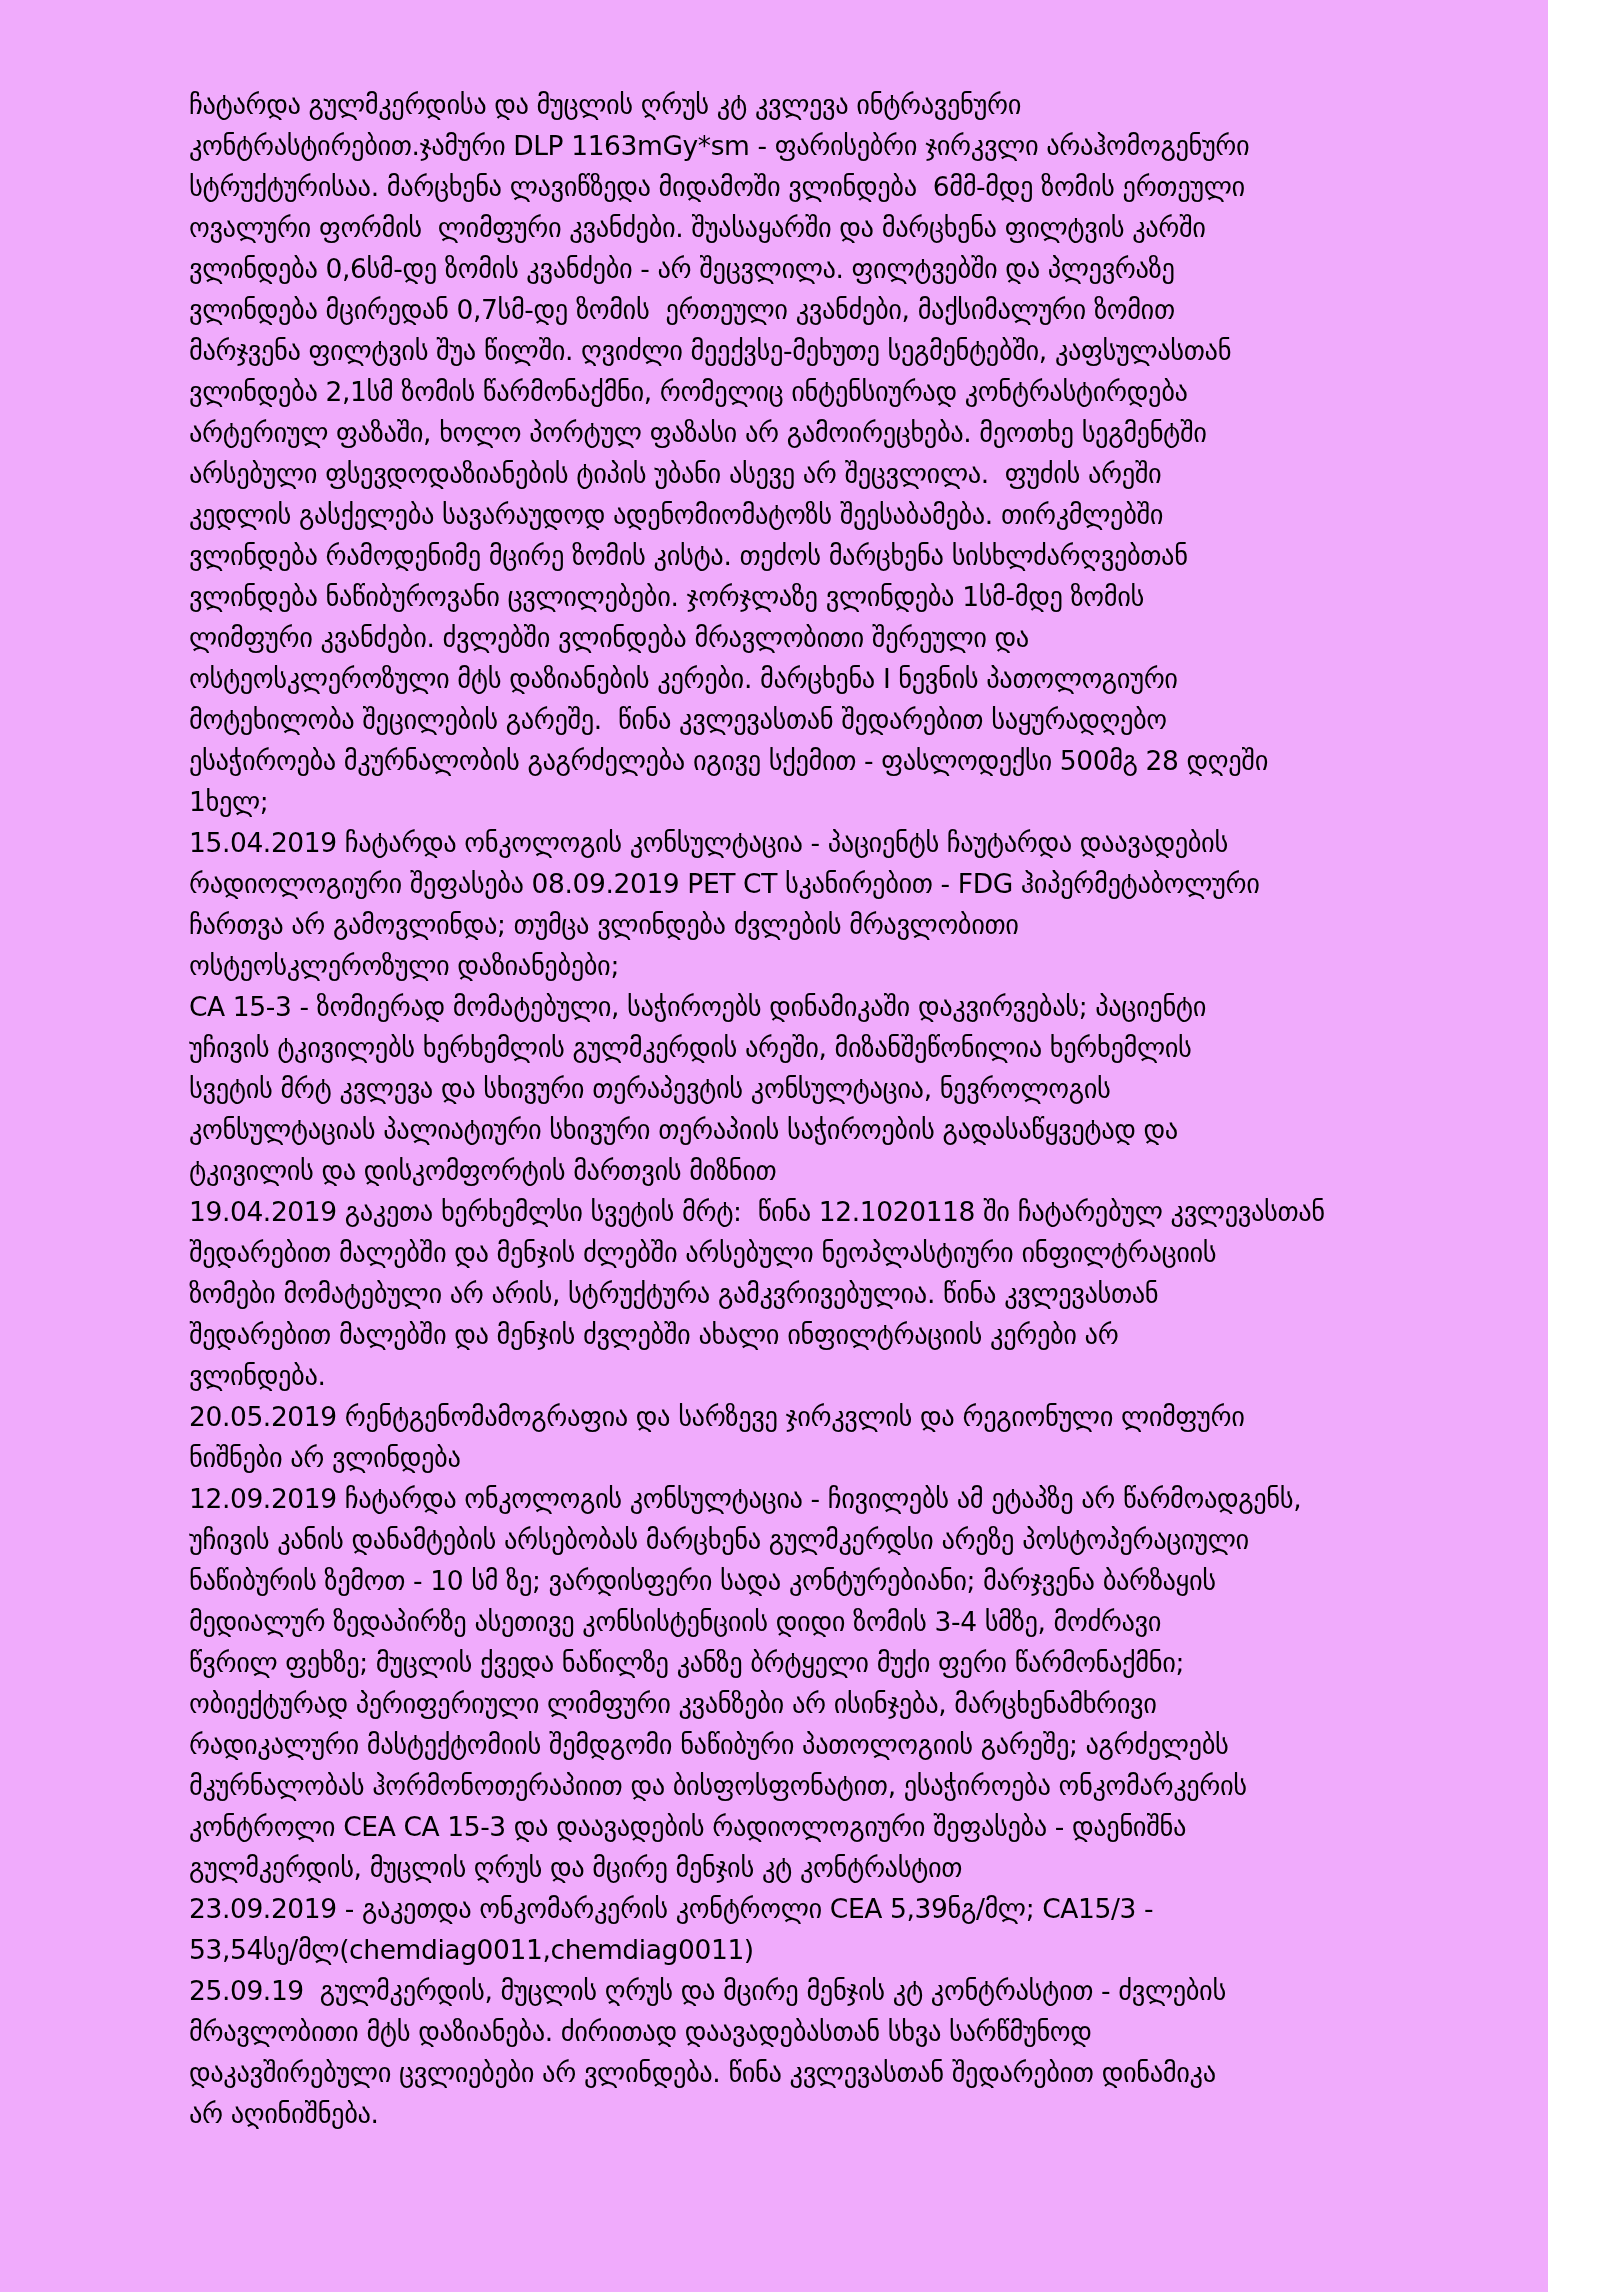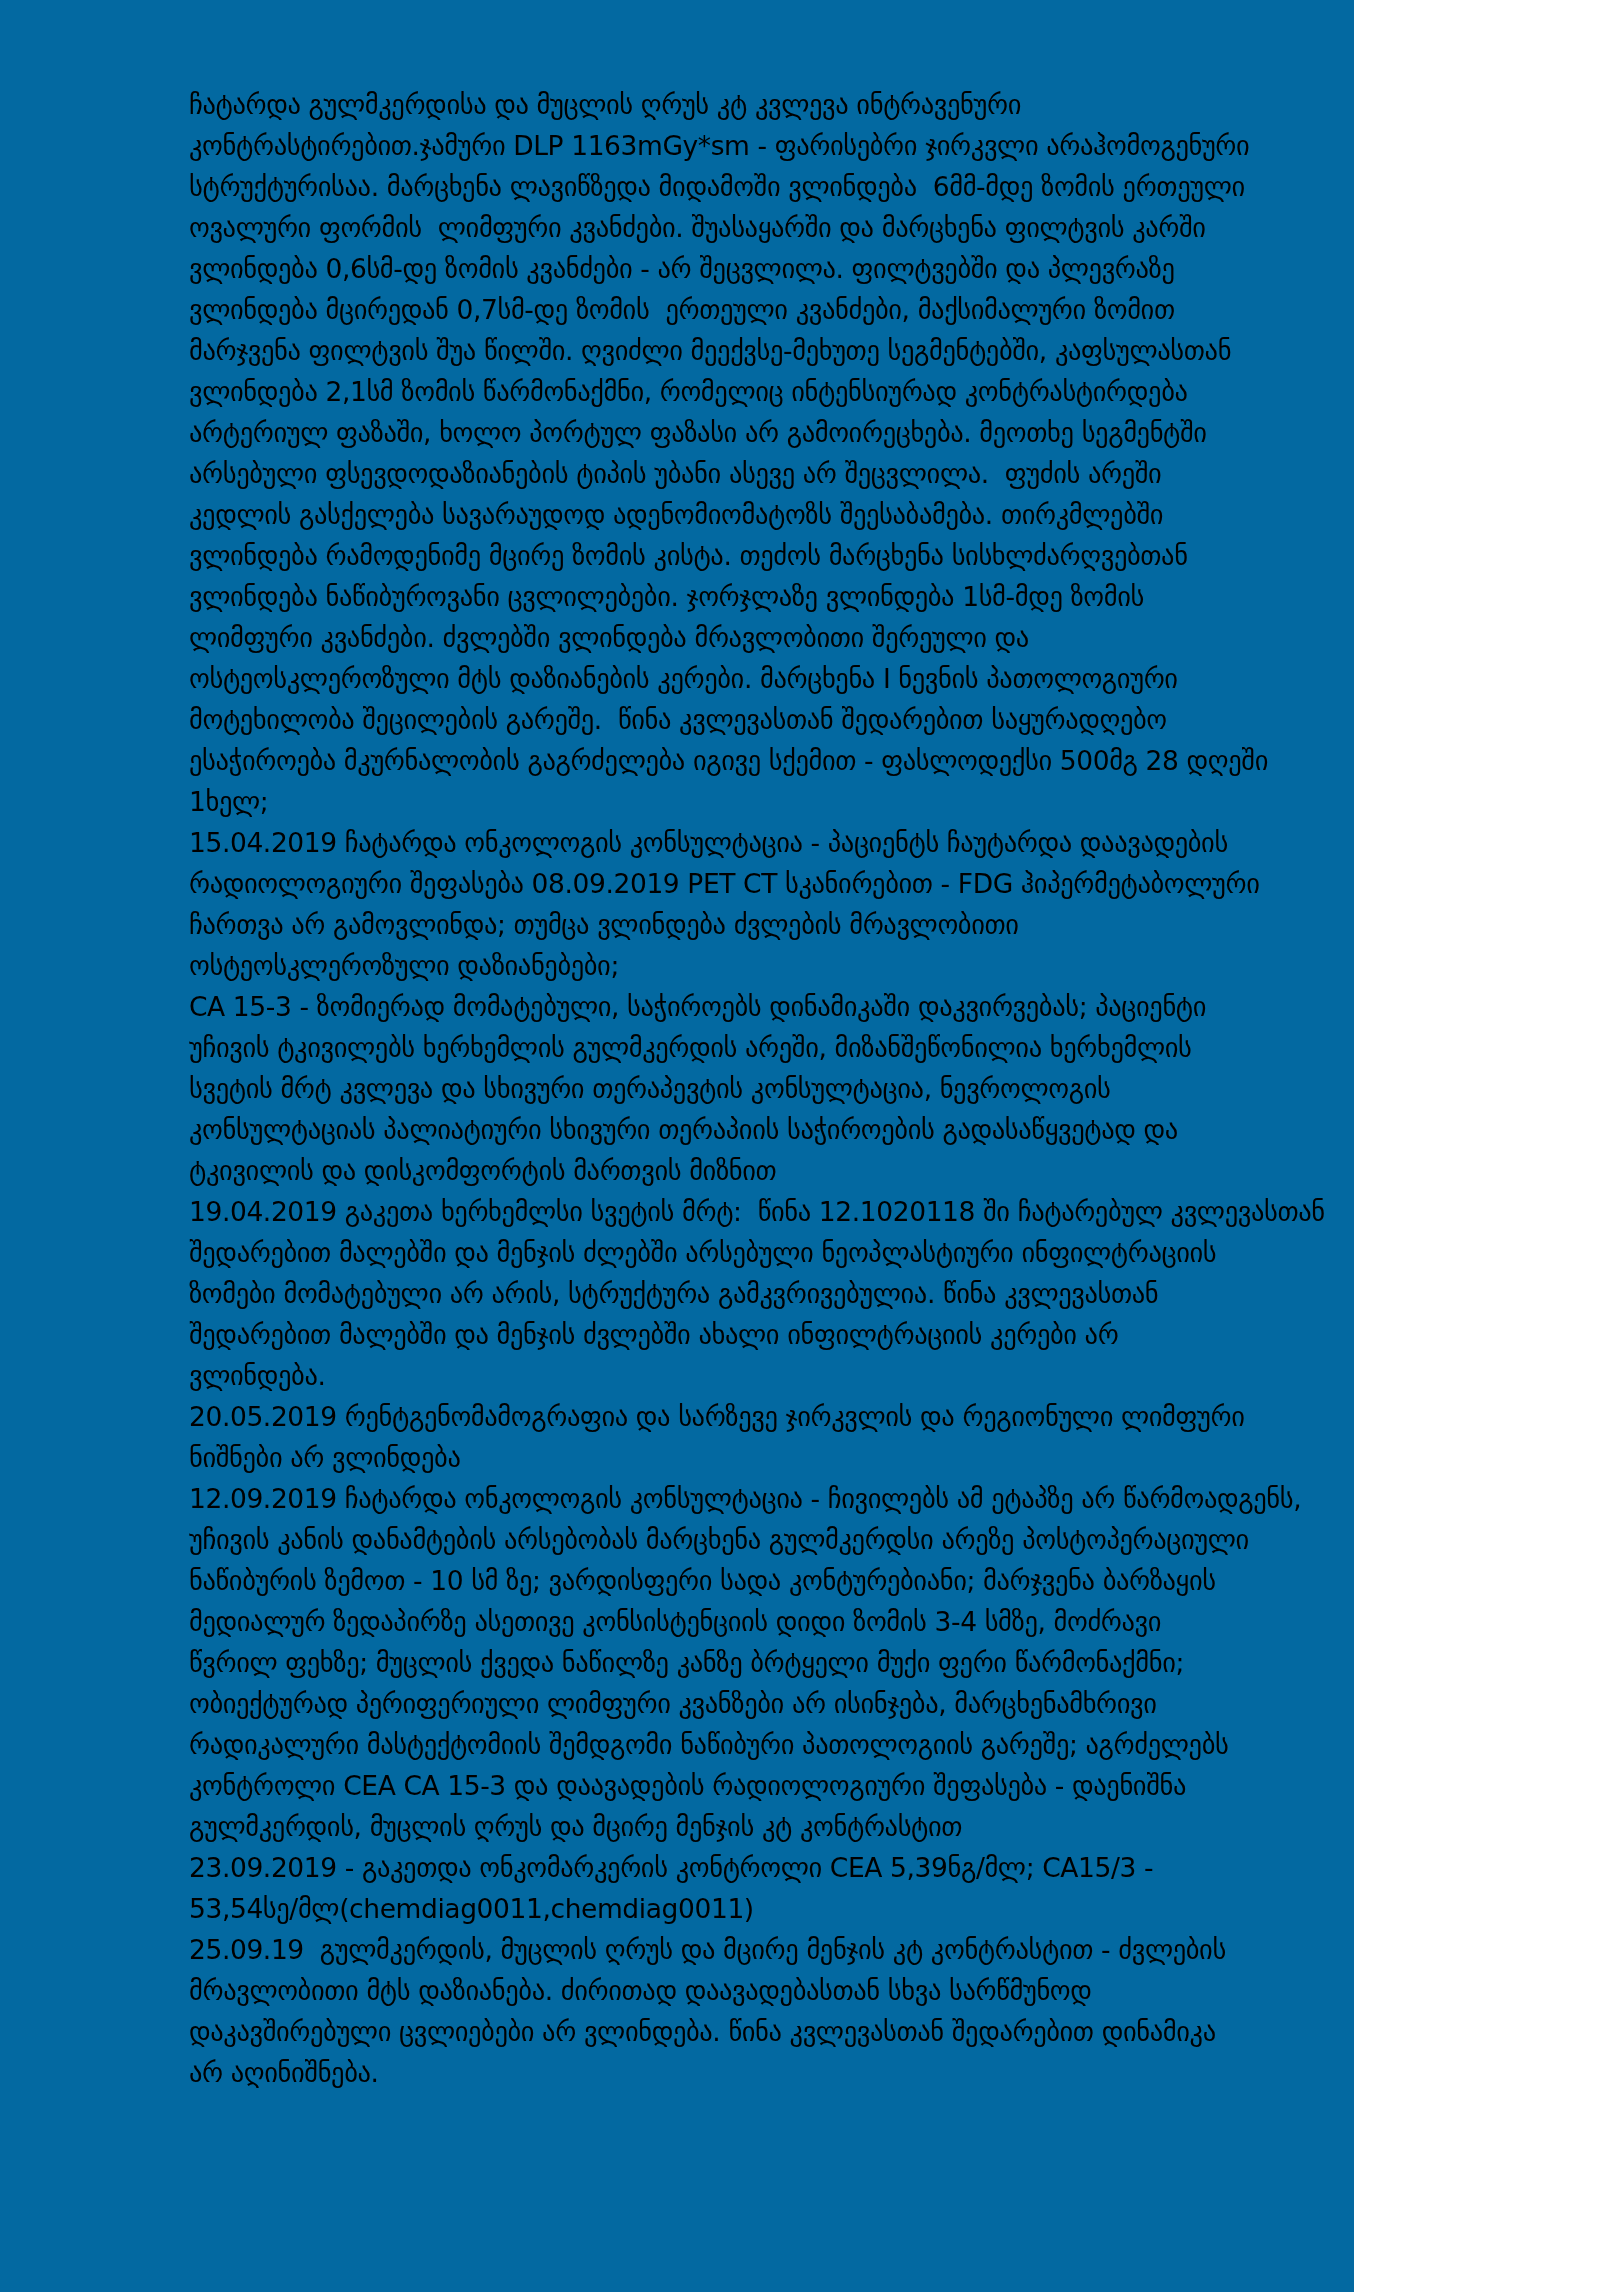--- a/index.html
+++ b/index.html
@@ -2,23 +2,23 @@
 <html><head>
 <meta charset="utf-8">
 <style>
   html, body {
     margin: 0;
     padding: 0;
     background: #ffffff;
   }
   .page {
     position: relative;
-    width: 1354px;
+    width: 1548px;
     height: 2293px;
-    background: #0369a1;
+    background: #f0abfc;
     overflow: hidden;
     font-family: "DejaVu Sans", sans-serif;
   }
   .text-block {
     position: absolute;
     left: 189px;
     top: 84px;
     width: 1333px;
     color: #000000;
     font-size: 26.5px;
@@ -68,20 +68,21 @@
       <div class="line">ვლინდება.</div>
       <div class="line">20.05.2019 რენტგენომამოგრაფია და სარზევე ჯირკვლის და რეგიონული ლიმფური</div>
       <div class="line">ნიშნები არ ვლინდება</div>
       <div class="line">12.09.2019 ჩატარდა ონკოლოგის კონსულტაცია - ჩივილებს ამ ეტაპზე არ წარმოადგენს,</div>
       <div class="line">უჩივის კანის დანამტების არსებობას მარცხენა გულმკერდსი არეზე პოსტოპერაციული</div>
       <div class="line">ნაწიბურის ზემოთ - 10 სმ ზე; ვარდისფერი სადა კონტურებიანი; მარჯვენა ბარზაყის</div>
       <div class="line">მედიალურ ზედაპირზე ასეთივე კონსისტენციის დიდი ზომის 3-4 სმზე, მოძრავი</div>
       <div class="line">წვრილ ფეხზე; მუცლის ქვედა ნაწილზე კანზე ბრტყელი მუქი ფერი წარმონაქმნი;</div>
       <div class="line">ობიექტურად პერიფერიული ლიმფური კვანზები არ ისინჯება, მარცხენამხრივი</div>
       <div class="line">რადიკალური მასტექტომიის შემდგომი ნაწიბური პათოლოგიის გარეშე; აგრძელებს</div>
+      <div class="line">მკურნალობას ჰორმონოთერაპიით და ბისფოსფონატით, ესაჭიროება ონკომარკერის</div>
       <div class="line">კონტროლი CEA CA 15-3 და დაავადების რადიოლოგიური შეფასება - დაენიშნა</div>
       <div class="line">გულმკერდის, მუცლის ღრუს და მცირე მენჯის კტ კონტრასტით</div>
       <div class="line">23.09.2019 - გაკეთდა ონკომარკერის კონტროლი CEA 5,39ნგ/მლ; CA15/3 -</div>
       <div class="line">53,54სე/მლ(chemdiag0011,chemdiag0011)</div>
       <div class="line">25.09.19  გულმკერდის, მუცლის ღრუს და მცირე მენჯის კტ კონტრასტით - ძვლების</div>
       <div class="line">მრავლობითი მტს დაზიანება. ძირითად დაავადებასთან სხვა სარწმუნოდ</div>
       <div class="line">დაკავშირებული ცვლიებები არ ვლინდება. წინა კვლევასთან შედარებით დინამიკა</div>
       <div class="line">არ აღინიშნება.</div>
     </div>
 </div>

